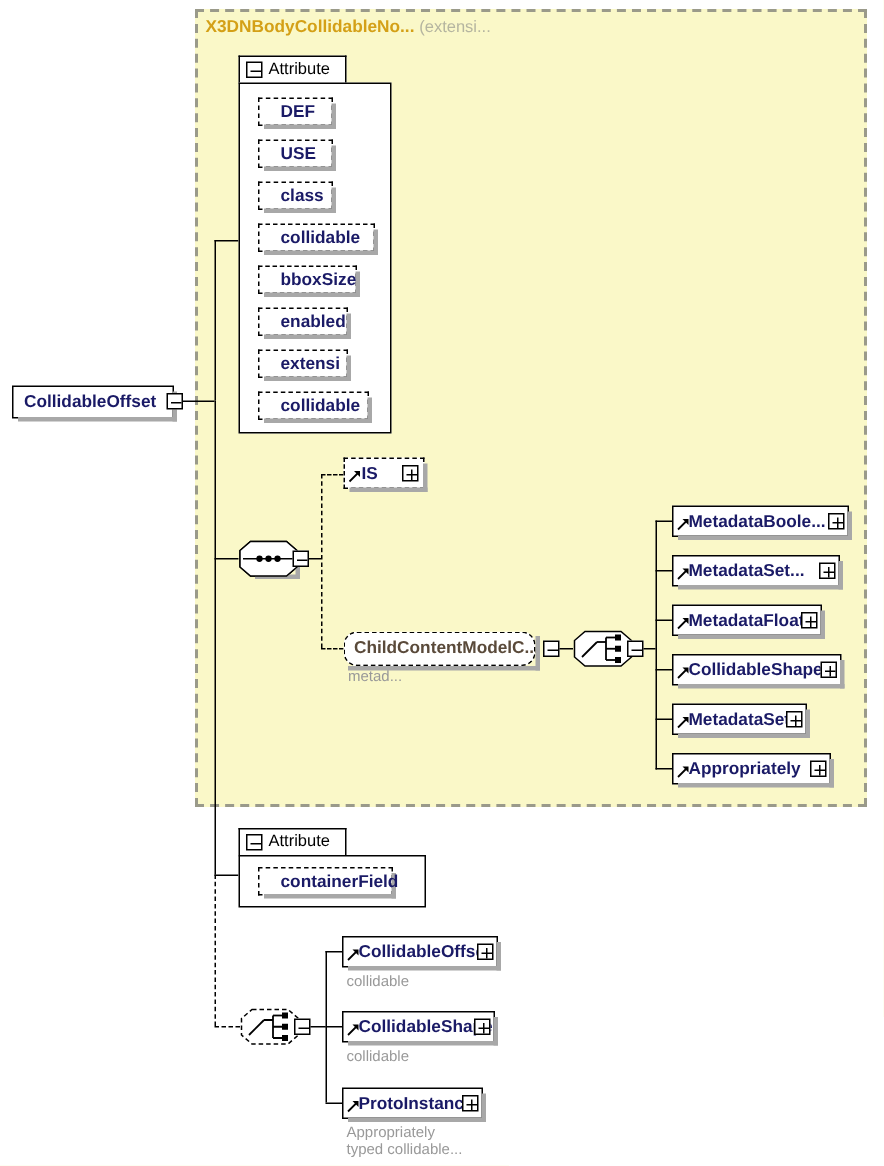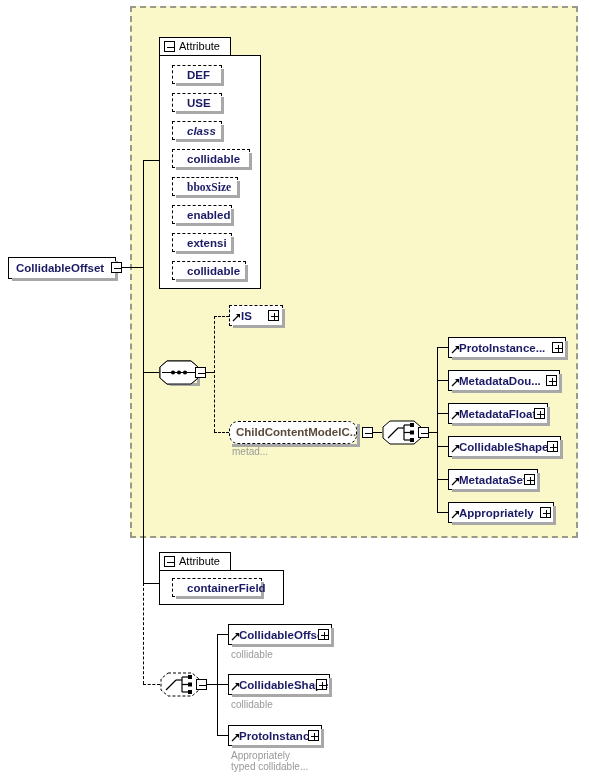--- a/index.html
+++ b/index.html
@@ -74,20 +74,24 @@
   
   .refarrow{position:absolute;width:9px;height:9px;}
 </style>
 </head>
 <body>
 
 <div id="canvas">
 
   <div class="ext-region" style="left:130px;top:6px;width:448px;height:532px;"></div>
 
+  <div class="ext-title" style="left:137px;top:12px;">
+    <span>X3DNBodyCollidableNo...</span>
+    <span class="sub">(extensi...</span>
+  </div>
 
   <div class="nodebox shadow" style="left:8px;top:257px;width:108px;height:22px;"></div>
   <div class="nodelabel" style="left:16px;top:268px;">CollidableOffset</div>
   <div class="tog" style="left:111px;top:262px;">
     <i class="hbar"></i>
   </div>
 
   <div class="ln lnh" style="left:122px;top:267px;width:21px;"></div>
 
   <div class="ln lnv" style="left:143px;top:160px;height:107px;"></div>
@@ -109,27 +113,27 @@
       <i class="hbar"></i>
     </div>
   <div class="attr-tab-label" style="left:179px;top:40px;">Attribute</div>
 
   <div class="attrbox" style="left:172px;top:65px;width:50px;height:19px;">
     <span class="attrlabel">DEF</span>
   </div>
   <div class="attrbox" style="left:172px;top:93px;width:50px;height:19px;">
     <span class="attrlabel">USE</span>
   </div>
-  <div class="attrbox" style="left:172px;top:121px;width:50px;height:19px;font-style:italic;">
+  <div class="attrbox" style="left:172px;top:121px;width:50px;height:19px;">
     <span class="attrlabel">class</span>
   </div>
   <div class="attrbox" style="left:172px;top:149px;width:78px;height:19px;">
     <span class="attrlabel">collidable</span>
   </div>
-  <div class="attrbox" style="left:172px;top:177px;width:66px;height:19px;font-family:Liberation Serif, serif;">
+  <div class="attrbox" style="left:172px;top:177px;width:66px;height:19px;">
     <span class="attrlabel">bboxSize</span>
   </div>
   <div class="attrbox" style="left:172px;top:205px;width:60px;height:19px;">
     <span class="attrlabel">enabled</span>
   </div>
   <div class="attrbox" style="left:172px;top:233px;width:60px;height:19px;">
     <span class="attrlabel">extensi</span>
   </div>
   <div class="attrbox" style="left:172px;top:261px;width:74px;height:19px;">
     <span class="attrlabel">collidable</span>
@@ -205,32 +209,32 @@
   <div class="ln lnh" style="left:437px;top:413px;width:11px;"></div>
   <div class="ln lnh" style="left:437px;top:446px;width:11px;"></div>
   <div class="ln lnh" style="left:437px;top:479px;width:11px;"></div>
   <div class="ln lnh" style="left:437px;top:512px;width:11px;"></div>
 
   <div class="nodebox shadow" style="left:448px;top:337px;width:118px;height:21px;"></div>
   <svg class="refarrow" style="left:451px;top:345px;" viewBox="0 0 9 9">
     <line x1="1" y1="8" x2="7" y2="2" stroke="#000" stroke-width="1.2"></line>
     <polygon points="8,1 8,5 4,1" fill="#000"></polygon>
   </svg>
-  <div class="nodelabel" style="left:459px;top:348px;">ProtoInstance...</div>
+  <div class="nodelabel" style="left:459px;top:348px;">MetadataBoole...</div>
   <div class="tog" style="left:552px;top:342px;">
       <i class="hbar"></i>
       <i class="vbar"></i>
     </div>
 
   <div class="nodebox shadow" style="left:448px;top:370px;width:112px;height:21px;"></div>
   <svg class="refarrow" style="left:451px;top:378px;" viewBox="0 0 9 9">
     <line x1="1" y1="8" x2="7" y2="2" stroke="#000" stroke-width="1.2"></line>
     <polygon points="8,1 8,5 4,1" fill="#000"></polygon>
   </svg>
-  <div class="nodelabel" style="left:459px;top:381px;">MetadataDou...</div>
+  <div class="nodelabel" style="left:459px;top:381px;">MetadataSet...</div>
   <div class="tog" style="left:546px;top:375px;">
       <i class="hbar"></i>
       <i class="vbar"></i>
     </div>
 
   <div class="nodebox shadow" style="left:448px;top:403px;width:100px;height:21px;"></div>
   <svg class="refarrow" style="left:451px;top:411px;" viewBox="0 0 9 9">
     <line x1="1" y1="8" x2="7" y2="2" stroke="#000" stroke-width="1.2"></line>
     <polygon points="8,1 8,5 4,1" fill="#000"></polygon>
   </svg>

